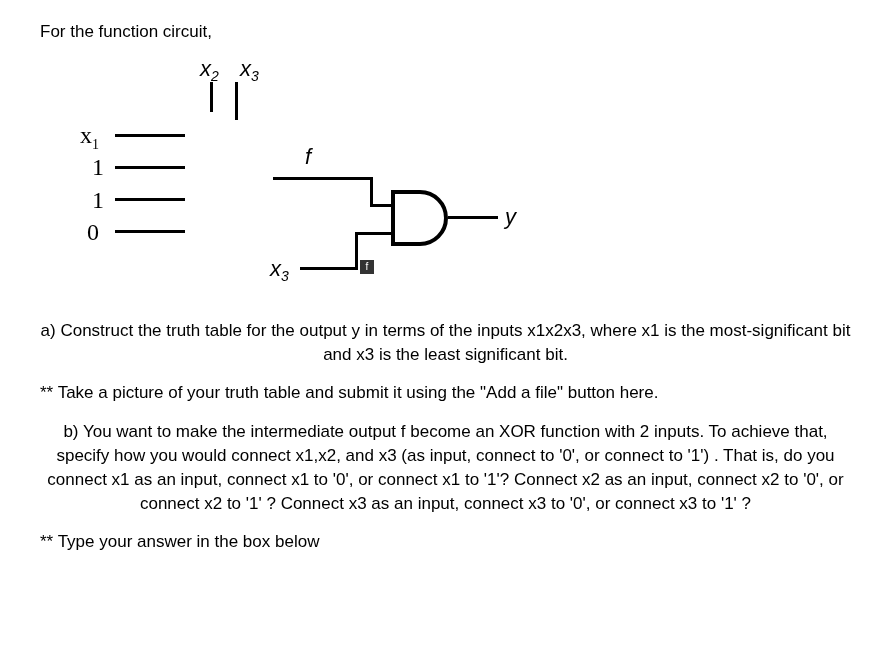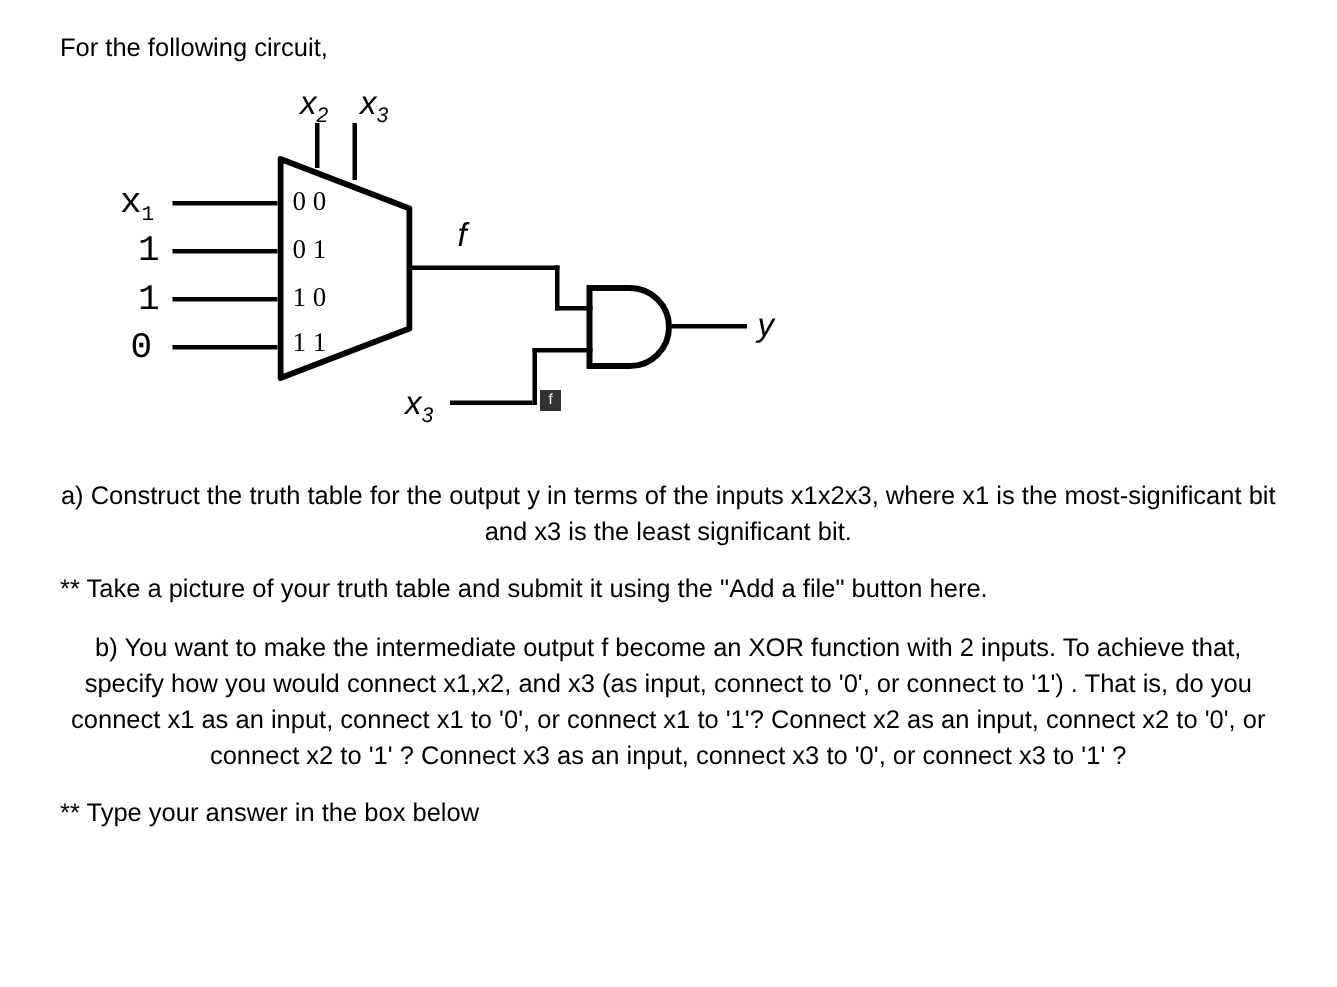--- a/index.html
+++ b/index.html
@@ -58,21 +58,21 @@
       height: 3px;
     }
     .wire-v {
       position: absolute;
       background: #000;
       width: 3px;
     }
     .input-label {
       position: absolute;
       font-size: 24px;
-      font-family: Liberation Mono, monospace;
+      font-family: Liberation Serif, serif;
     }
     .and-gate {
       position: absolute;
     }
     .small-f-box {
       position: absolute;
       width: 14px;
       height: 14px;
       background: #333;
       color: #fff;
@@ -89,43 +89,34 @@
       margin-bottom: 8px;
       text-align: center;
     }
     .instruction {
       margin-bottom: 14px;
     }
   </style>
 </head>
 <body>
 
-<div class="intro">For the following circuit,</div>
+<div class="intro">For the function circuit,</div>
 
 <div class="diagram-container">
 
   <div class="diagram-label" style="left:130px; top:0px;">
     <span>x</span><span class="sub">2</span>
   </div>
   <div class="diagram-label" style="left:170px; top:0px;">
     <span>x</span><span class="sub">3</span>
   </div>
 
   <div class="wire-v" style="left:140px; top:28px; height:30px;"></div>
   <div class="wire-v" style="left:165px; top:28px; height:38px;"></div>
 
-  <div class="mux-body">
-    <svg class="mux-shape" viewBox="0 0 90 150">
-      <path d="M 2 2 L 88 35 L 88 115 L 2 148 Z" fill="none" stroke="#000" stroke-width="4" stroke-linejoin="round"></path>
-    </svg>
-    <div class="mux-input-label" style="left:10px; top:18px;">0 0</div>
-    <div class="mux-input-label" style="left:10px; top:50px;">0 1</div>
-    <div class="mux-input-label" style="left:10px; top:82px;">1 0</div>
-    <div class="mux-input-label" style="left:10px; top:112px;">1 1</div>
-  </div>
 
   <div class="input-label" style="left:10px; top:65px;">
     <span>x</span><span class="sub">1</span>
   </div>
   <div class="input-label" style="left:22px; top:97px;">1</div>
   <div class="input-label" style="left:22px; top:130px;">1</div>
   <div class="input-label" style="left:17px; top:162px;">0</div>
 
   <div class="wire" style="left:45px; top:80px; width:70px;"></div>
   <div class="wire" style="left:45px; top:112px; width:70px;"></div>

